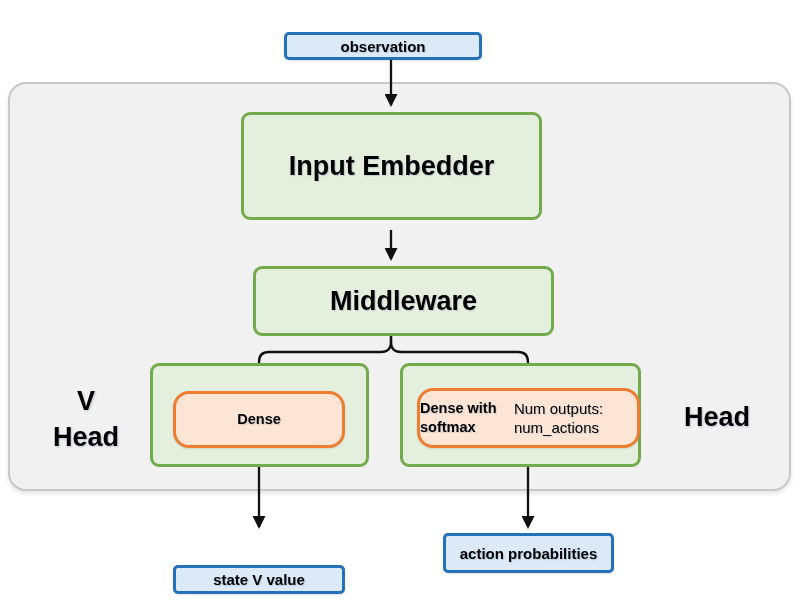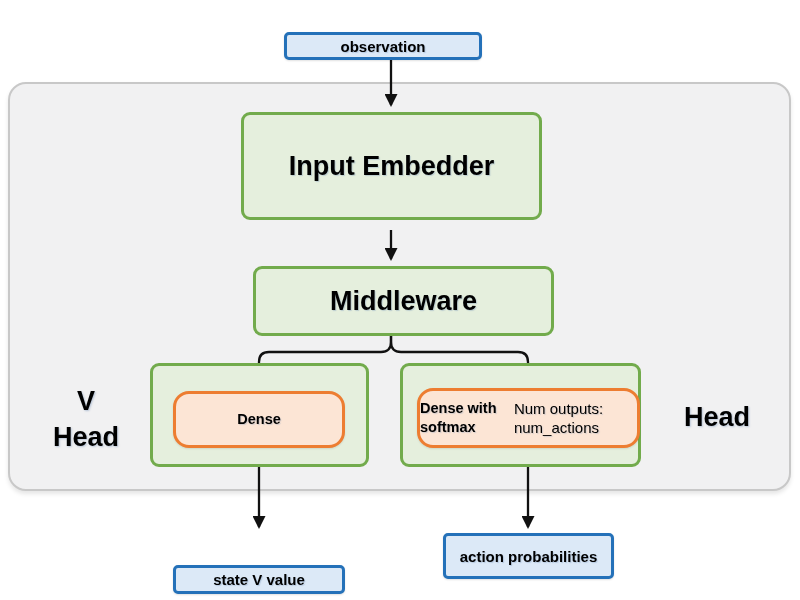--- a/index.html
+++ b/index.html
@@ -31,21 +31,21 @@
     background: var(--io-fill, #dce9f7);
     border: 3px solid var(--io-border, #2471b9);
     border-radius: 5px;
     display: flex; align-items: center; justify-content: center;
     font-weight: bold; font-size: 15px; color: #000;
     text-shadow: 1px 1px 1px rgba(110,140,180,0.35);
     box-shadow: 0 1px 2px rgba(0,0,0,0.12);
   }
   #obs-box   { left: 284px; top: 32px;  width: 198px; height: 28px; }
   #vout-box  { left: 173px; top: 533px; width: 172px; height: 29px; margin-top: 32px; }
-  #pout-box  { left: 443px; top: 533px; width: 171px; height: 46px; }
+  #pout-box  { left: 443px; top: 533px; width: 171px; height: 40px; }
 
   
   .green-box {
     background: var(--block-fill, #e5efdd);
     border: 3.5px solid var(--block-border, #72ab4c);
     border-radius: 9px;
     display: flex; align-items: center; justify-content: center;
     font-weight: bold; font-size: 27px; color: #000;
     text-shadow: 1px 1px 1px rgba(110,140,180,0.35);
   }

